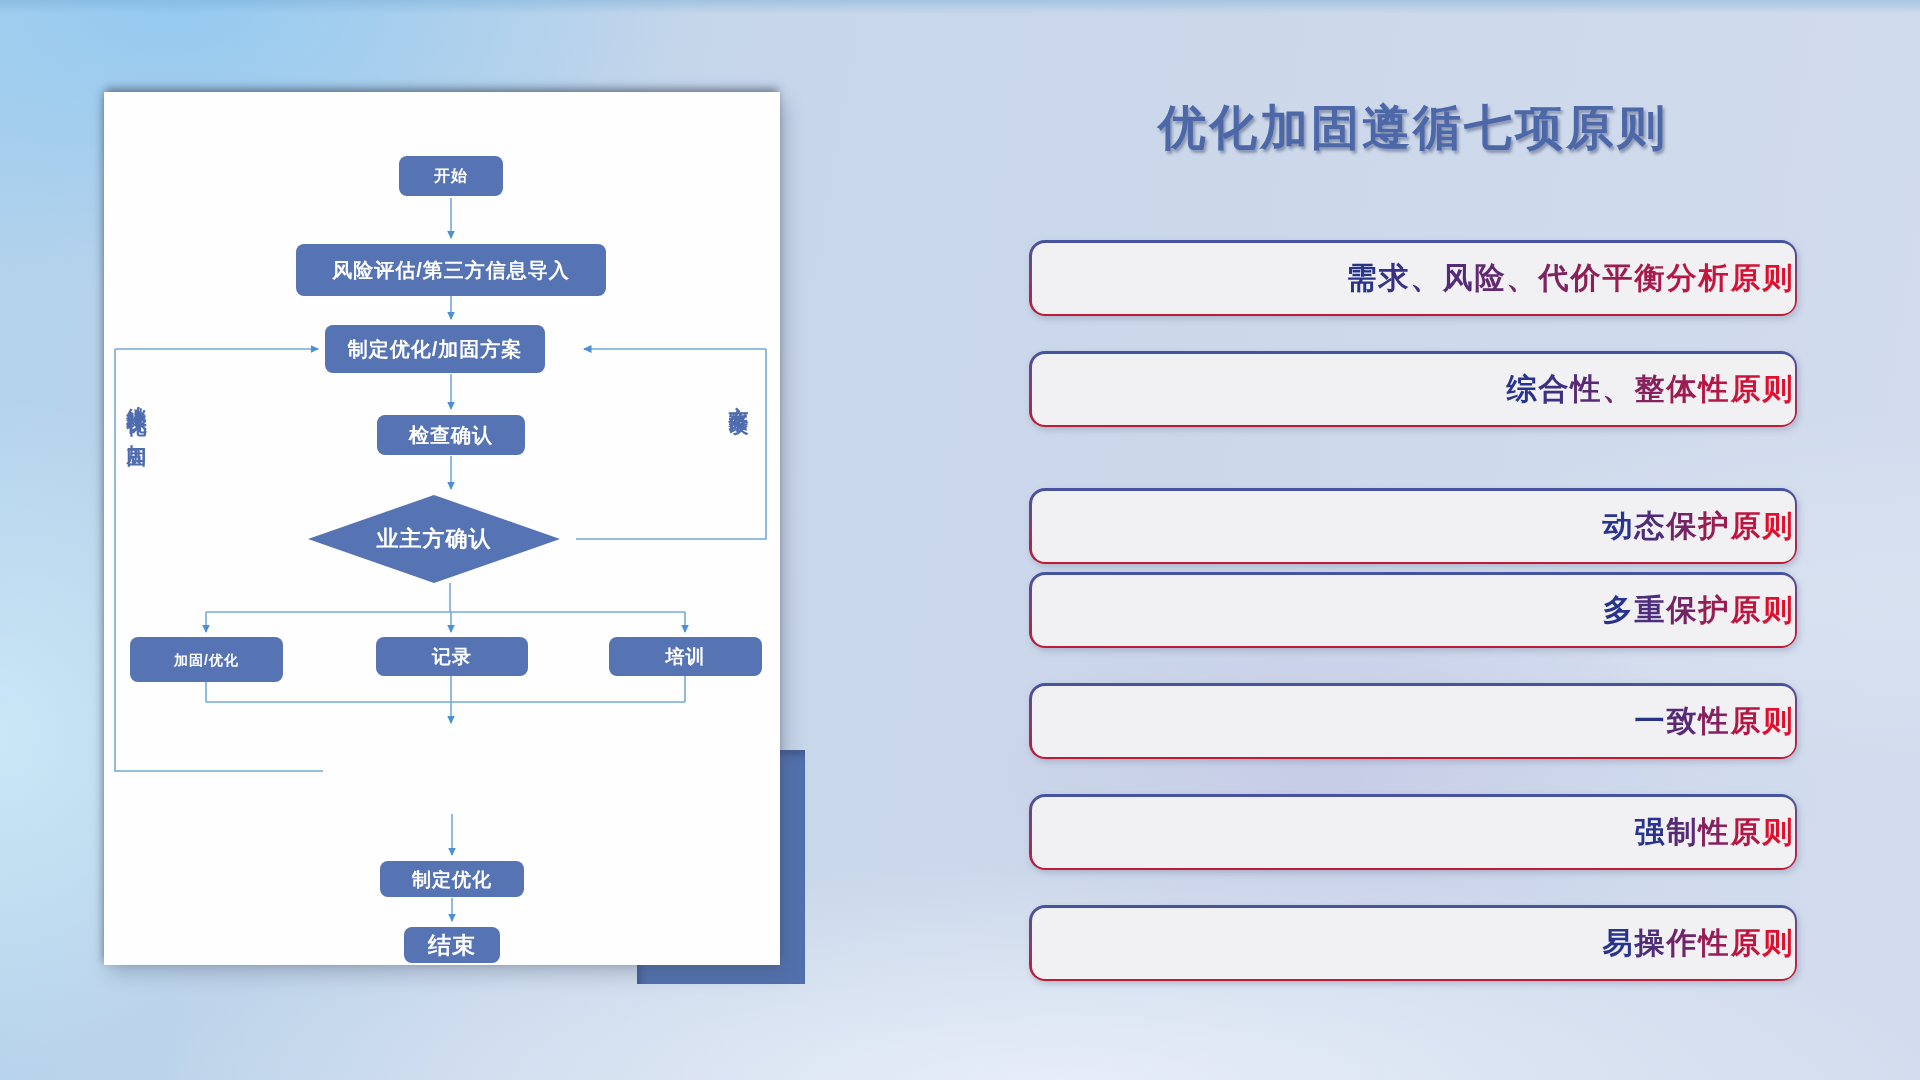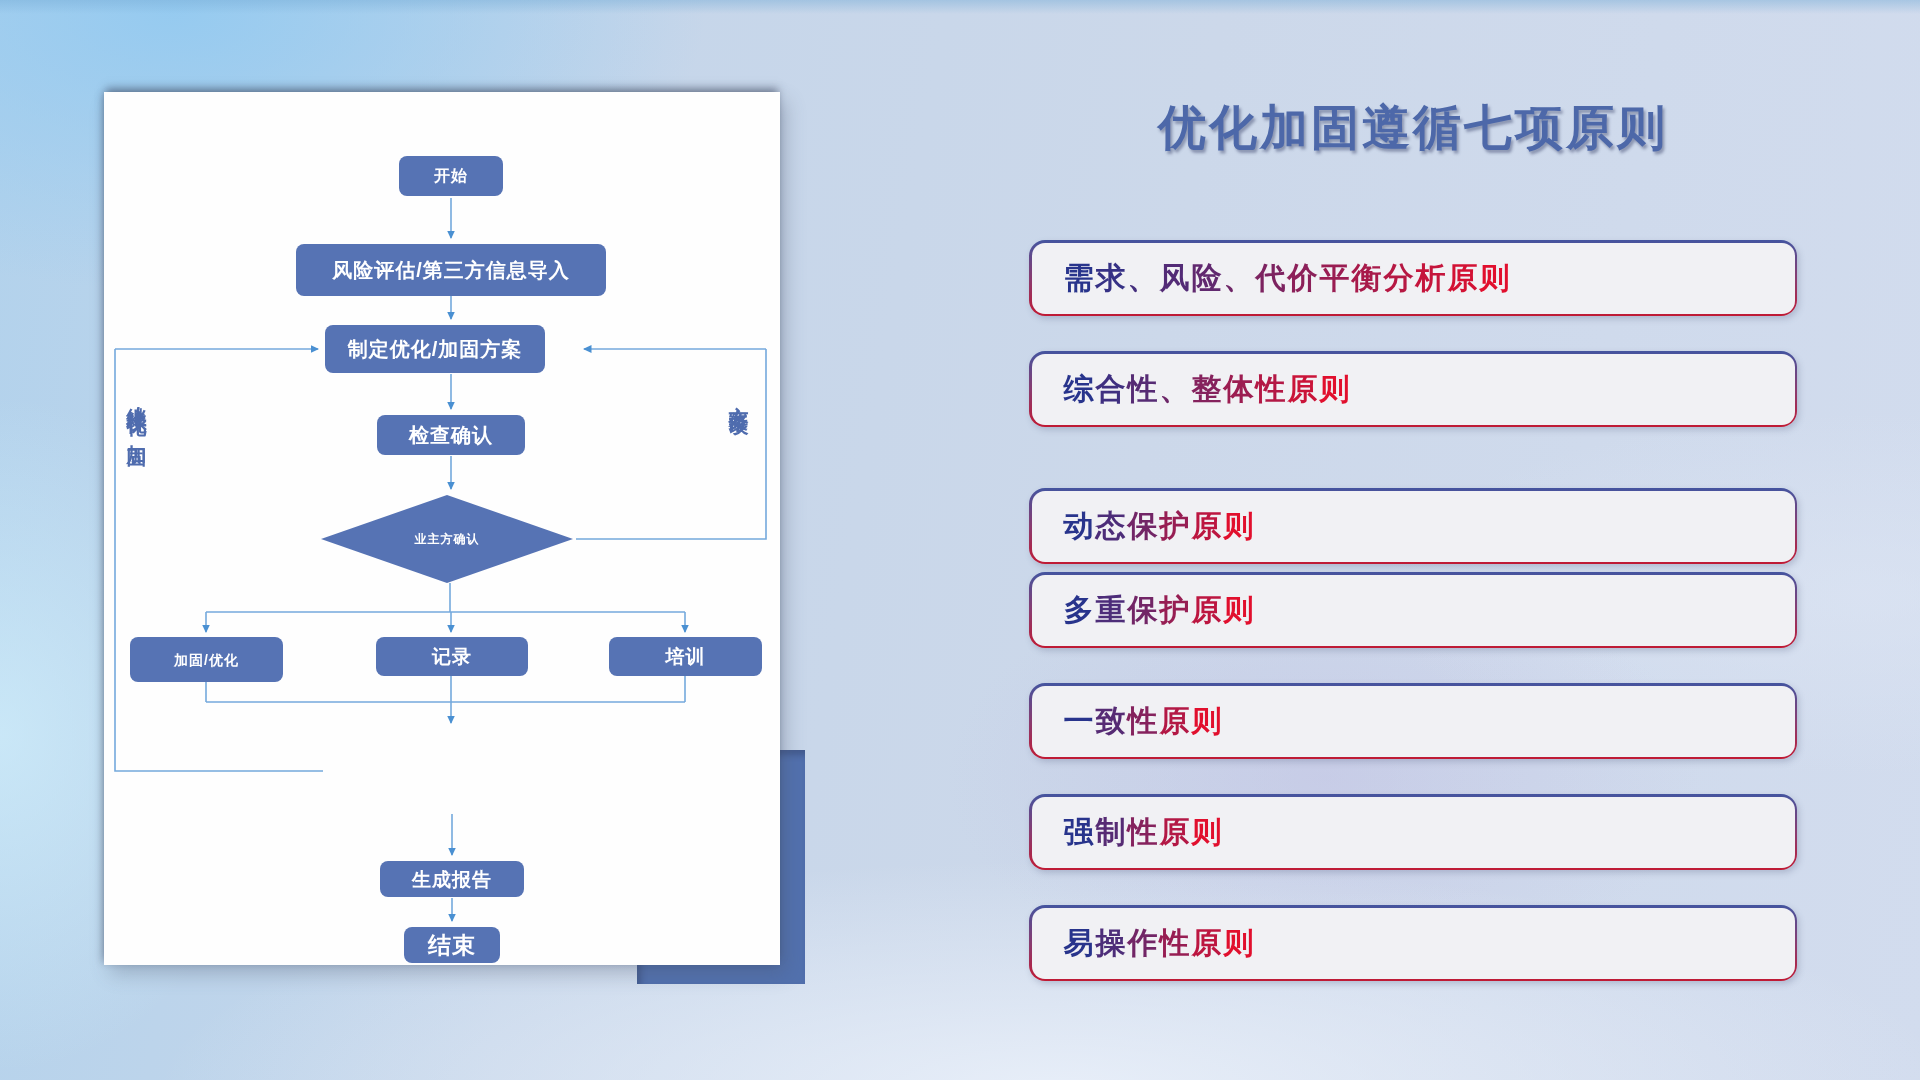--- a/index.html
+++ b/index.html
@@ -61,21 +61,21 @@
   }
   .p-box{
     position:absolute;left:0;width:768px;height:76px;border-radius:16px;
     background:linear-gradient(180deg,var(--p-border-top,#44549f),#8b3a6e 52%,var(--p-border-bottom,#c01a34));
     padding:0;box-sizing:border-box;
     box-shadow:2px 3px 6px rgba(95,105,140,.30);
   }
   .p-inner{
     position:absolute;inset:2.5px;border-radius:13px;
     background:var(--p-bg,#f1f1f4);
-    display:flex;align-items:center;justify-content:flex-start;padding-left:32px;
+    display:flex;align-items:center;justify-content:flex-end;
   }
   .p-text{font-size:30px;font-weight:bold;letter-spacing:2px;line-height:1;}
 </style>
 </head>
 <body>
 
 <div class="bg"></div>
 <div class="top-strip"></div>
 
 <div class="accent-bar"></div>
@@ -113,30 +113,30 @@
   </svg>
 
   <div class="fnode" style="left:295px;top:64px;width:104px;height:40px;font-size:16px">开始</div>
 
   <div class="fnode" style="left:192px;top:152px;width:310px;height:52px;font-size:20px">风险评估/第三方信息导入</div>
 
   <div class="fnode" style="left:221px;top:233px;width:220px;height:48px;font-size:20px">制定优化/加固方案</div>
 
   <div class="fnode" style="left:273px;top:323px;width:148px;height:40px;font-size:20px">检查确认</div>
 
-  <div class="fdiamond" style="left:217px;top:403px;width:252px;height:88px;font-size:12px">业主方确认</div>
+  <div class="fdiamond" style="left:204px;top:403px;width:252px;height:88px;font-size:22px">业主方确认</div>
 
   <div class="fnode" style="left:26px;top:545px;width:153px;height:45px;font-size:14px">加固/优化</div>
 
   <div class="fnode" style="left:272px;top:545px;width:152px;height:39px;font-size:19px">记录</div>
 
   <div class="fnode" style="left:505px;top:545px;width:153px;height:39px;font-size:19px">培训</div>
 
 
-  <div class="fnode" style="left:276px;top:769px;width:144px;height:36px;font-size:19px">生成报告</div>
+  <div class="fnode" style="left:276px;top:769px;width:144px;height:36px;font-size:19px">制定优化</div>
 
   <div class="fnode" style="left:300px;top:835px;width:96px;height:36px;font-size:23px">结束</div>
 
   <div class="loop-label" style="left:22px;top:300px;height:164px;">继续优化/加固</div>
 
   <div class="loop-label" style="left:624px;top:298px;height:130px;">方案修改</div>
 </div>
 
 <div class="right-panel">
   <div class="page-title">优化加固遵循七项原则</div>

